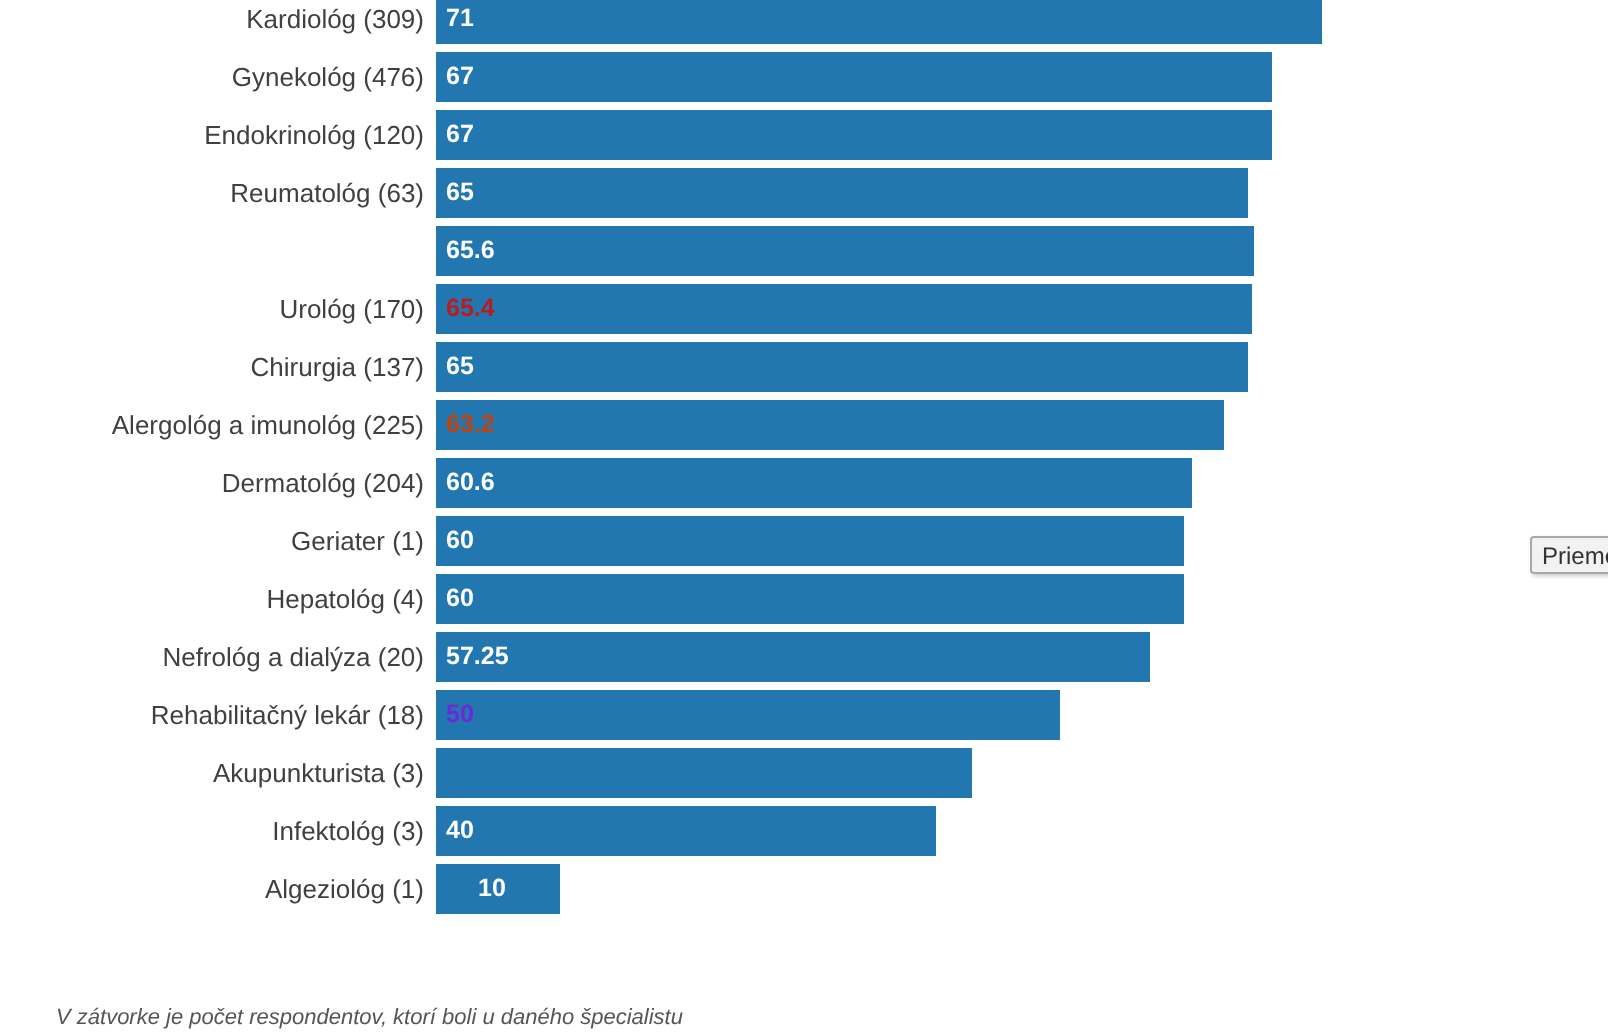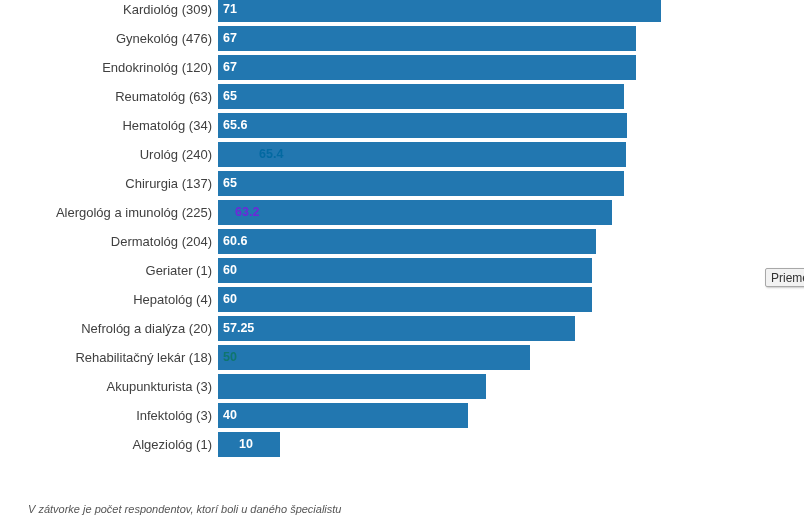--- a/index.html
+++ b/index.html
@@ -141,45 +141,44 @@
         </div>
       </div>
       <div class="bar-row">
         <div class="row-label">Reumatológ (63)</div>
         <div class="bar-track">
           <div class="bar" style="width: 405.563px; background: rgb(34, 119, 176);"></div>
           <div class="bar-value" style="color: rgb(255, 255, 255);">65</div>
         </div>
       </div>
       <div class="bar-row">
-        <div class="row-label">Hematológ (34)</div>
         <div class="bar-track">
           <div class="bar" style="width: 409.307px; background: rgb(34, 119, 176);"></div>
           <div class="bar-value" style="color: rgb(255, 255, 255);">65.6</div>
         </div>
       </div>
       <div class="bar-row">
-        <div class="row-label">Urológ (240)</div>
+        <div class="row-label">Urológ (170)</div>
         <div class="bar-track">
           <div class="bar" style="width: 408.059px; background: rgb(34, 119, 176);"></div>
-          <div class="bar-value" style="color: #0369a1; margin-left: 36px;">65.4</div>
+          <div class="bar-value" style="color: #b91c1c;">65.4</div>
         </div>
       </div>
       <div class="bar-row">
         <div class="row-label">Chirurgia (137)</div>
         <div class="bar-track">
           <div class="bar" style="width: 405.563px; background: rgb(34, 119, 176);"></div>
           <div class="bar-value" style="color: rgb(255, 255, 255);">65</div>
         </div>
       </div>
       <div class="bar-row">
         <div class="row-label">Alergológ a imunológ (225)</div>
         <div class="bar-track">
           <div class="bar" style="width: 394.332px; background: rgb(34, 119, 176);"></div>
-          <div class="bar-value" style="color: #6d28d9; margin-left: 12px;">63.2</div>
+          <div class="bar-value" style="color: #c2410c;">63.2</div>
         </div>
       </div>
       <div class="bar-row">
         <div class="row-label">Dermatológ (204)</div>
         <div class="bar-track">
           <div class="bar" style="width: 378.11px; background: rgb(34, 119, 176);"></div>
           <div class="bar-value" style="color: rgb(255, 255, 255);">60.6</div>
         </div>
       </div>
       <div class="bar-row">
@@ -200,21 +199,21 @@
         <div class="row-label">Nefrológ a dialýza (20)</div>
         <div class="bar-track">
           <div class="bar" style="width: 357.208px; background: rgb(34, 119, 176);"></div>
           <div class="bar-value" style="color: rgb(255, 255, 255);">57.25</div>
         </div>
       </div>
       <div class="bar-row">
         <div class="row-label">Rehabilitačný lekár (18)</div>
         <div class="bar-track">
           <div class="bar" style="width: 311.972px; background: rgb(34, 119, 176);"></div>
-          <div class="bar-value" style="color: #0f766e;">50</div>
+          <div class="bar-value" style="color: #6d28d9;">50</div>
         </div>
       </div>
       <div class="bar-row">
         <div class="row-label">Akupunkturista (3)</div>
         <div class="bar-track">
           <div class="bar" style="width: 268.296px; background: rgb(34, 119, 176);"></div>
           <div class="bar-value" style="color: rgb(255, 255, 255); margin-top: 44px;">43</div>
         </div>
       </div>
       <div class="bar-row">

